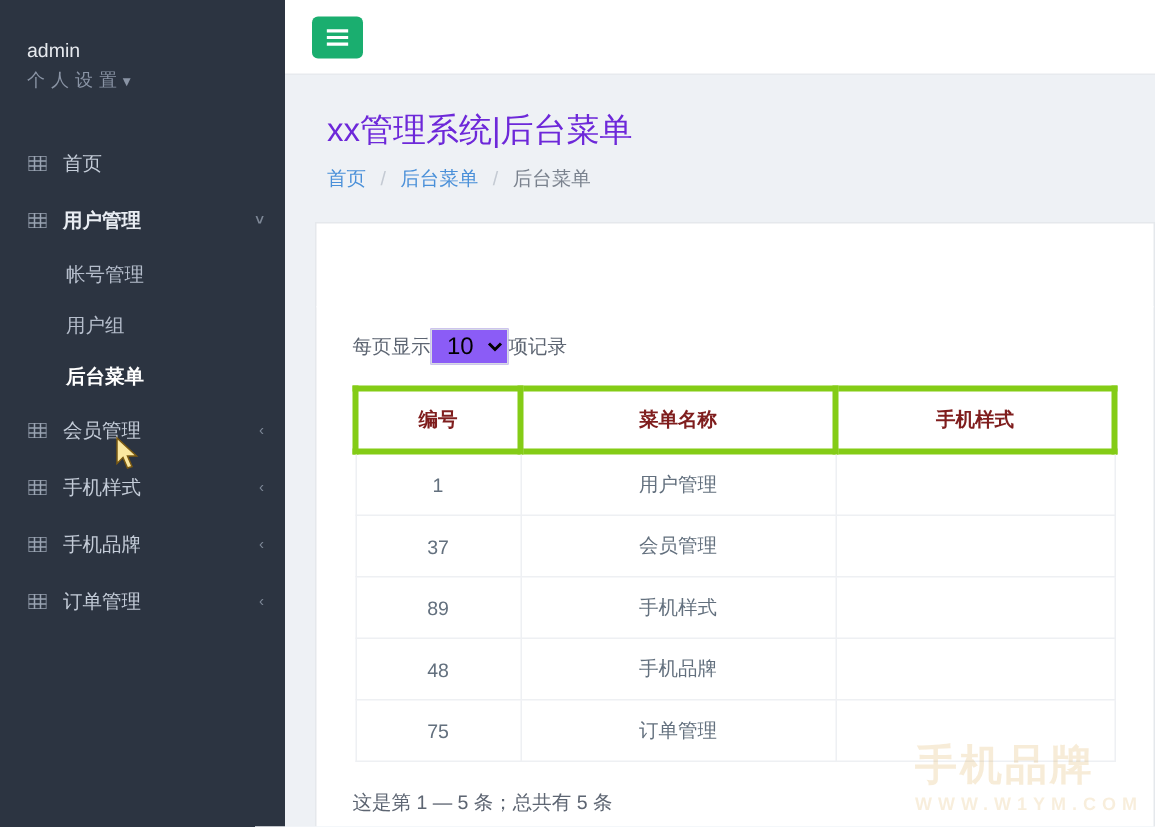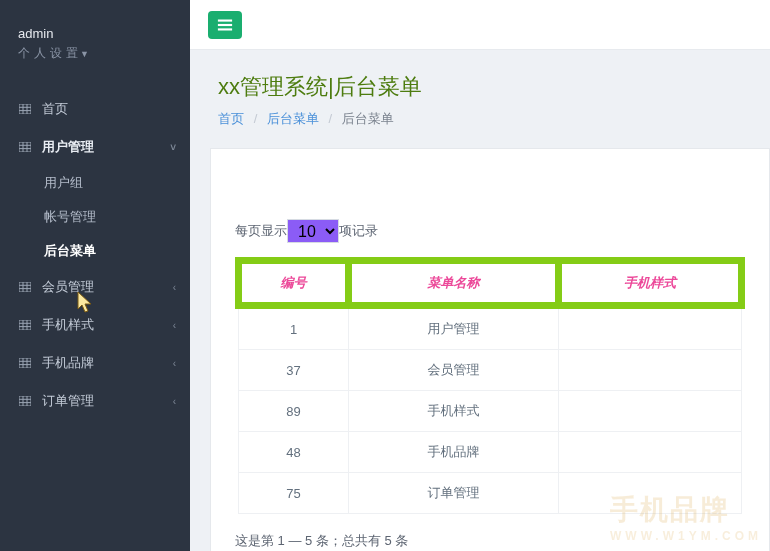--- a/index.html
+++ b/index.html
@@ -22,35 +22,35 @@
 .sub-item.active { color: #fff; font-weight: bold; }
 
 
 .main { flex: 1; display: flex; flex-direction: column; background: #eef1f5; min-width: 0; }
 .topbar { height: 50px; background: #ffffff; display: flex; align-items: center; padding: 0 18px; border-bottom: 1px solid #e7eaee; }
 .hamburger { width: 34px; height: 28px; border-radius: 4px; background: #1aae6f; display: flex; align-items: center; justify-content: center; cursor: pointer; }
 .hamburger svg { width: 16px; height: 14px; }
 .hamburger svg line { stroke: #fff; stroke-width: 2.4; }
 
 .page-head { padding: 22px 28px 10px 28px; }
-.page-title { font-size: 22px; color: #4d7c0f; font-weight: 400; }
+.page-title { font-size: 22px; color: #6d28d9; font-weight: 400; }
 .breadcrumb { margin-top: 8px; font-size: 13px; color: #6f7a88; }
 .breadcrumb .bc { color: #4a90d9; cursor: pointer; }
 .breadcrumb .sep { color: #c4cad3; margin: 0 6px; }
 .breadcrumb .cur { color: #7a828e; }
 
 .content { margin: 10px 0 0 20px; flex: 1; overflow: hidden; }
 .panel { background: #fff; border: 1px solid #e5e8ec; min-height: 100%; padding: 0; }
 .panel-gap { height: 56px; border-bottom: 1px solid #fff; }
 .panel-inner { padding: 14px 24px 20px 24px; }
 .len-row { font-size: 13px; color: #5d6572; margin-bottom: 14px; display: flex; align-items: center; gap: 0; }
 .len-select { height: 24px; border: 1px solid #d6dbe2; font-size: 16px; padding: 0 6px; background: #8b5cf6; appearance: auto; }
 
 table { width: 100%; border-collapse: collapse; font-size: 13px; }
-thead th { border: 7px solid #84cc16; padding: 10px 8px; font-weight: bold; color: #ec4899; text-align: center; font-style: italic; }
+thead th { border: 4px solid #84cc16; padding: 10px 8px; font-weight: bold; color: #7f1d1d; text-align: center; }
 tbody td { border: 1px solid #eef0f3; padding: 11px 8px; text-align: center; color: #63707e; }
 .col-id { width: 110px; }
 .col-name { width: 210px; }
 
 .table-info { margin-top: 18px; font-size: 13px; color: #5d6572; }
 
 .cursor { position: absolute; left: 74px; top: 290px; pointer-events: none; z-index: 50; }
 .cursor svg { width: 22px; height: 26px; }
 
 .watermark { position: absolute; right: 8px; bottom: 8px; opacity: 0.18; pointer-events: none; font-size: 28px; color: #d69a2e; letter-spacing: 2px; font-weight: bold; }
@@ -88,22 +88,22 @@
               <line x1="0" y1="3.3" x2="12" y2="3.3" stroke="#9aa4b3" stroke-width="1"></line>
               <line x1="0" y1="6.6" x2="12" y2="6.6" stroke="#9aa4b3" stroke-width="1"></line>
               <line x1="4" y1="0" x2="4" y2="10" stroke="#9aa4b3" stroke-width="1"></line>
               <line x1="8" y1="0" x2="8" y2="10" stroke="#9aa4b3" stroke-width="1"></line>
             </svg>
           </span>
           <span>用户管理</span>
           <span class="chev">˅</span>
         </div>
         <div class="sub-items">
+          <div class="sub-item">帐号管理</div>
           <div class="sub-item">用户组</div>
-          <div class="sub-item">帐号管理</div>
           <div class="sub-item active">后台菜单</div>
         </div>
         <div class="nav-item">
           <span class="grid-ic">
             <svg width="12" height="10" viewBox="0 0 12 10">
               <rect x="0" y="0" width="12" height="10" fill="none" stroke="#9aa4b3" stroke-width="1"></rect>
               <line x1="0" y1="3.3" x2="12" y2="3.3" stroke="#9aa4b3" stroke-width="1"></line>
               <line x1="0" y1="6.6" x2="12" y2="6.6" stroke="#9aa4b3" stroke-width="1"></line>
               <line x1="4" y1="0" x2="4" y2="10" stroke="#9aa4b3" stroke-width="1"></line>
               <line x1="8" y1="0" x2="8" y2="10" stroke="#9aa4b3" stroke-width="1"></line>

